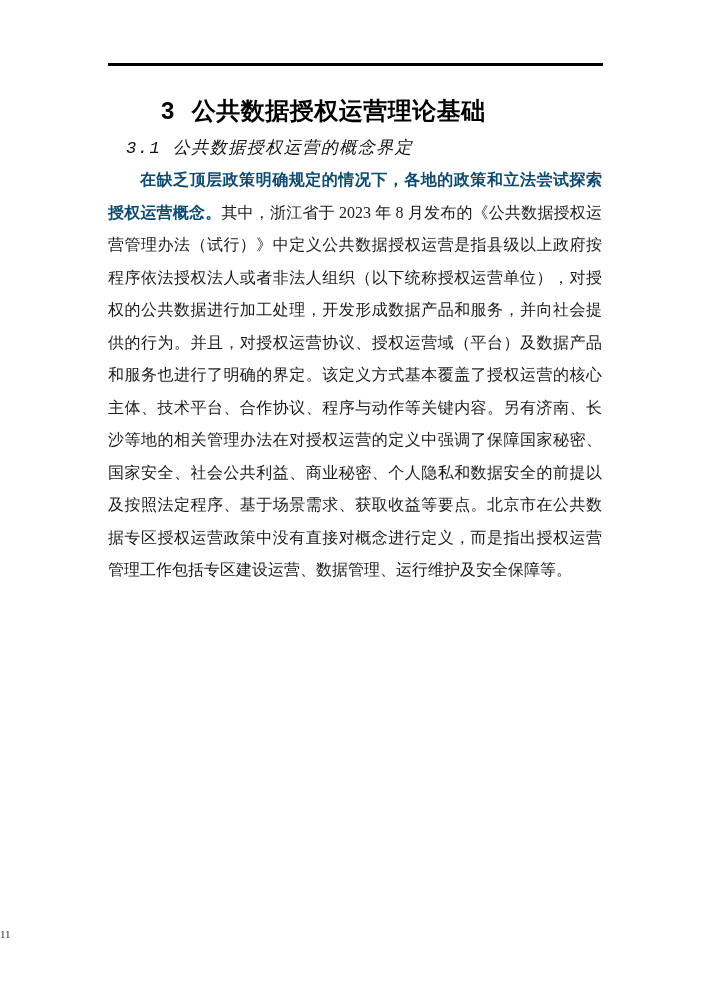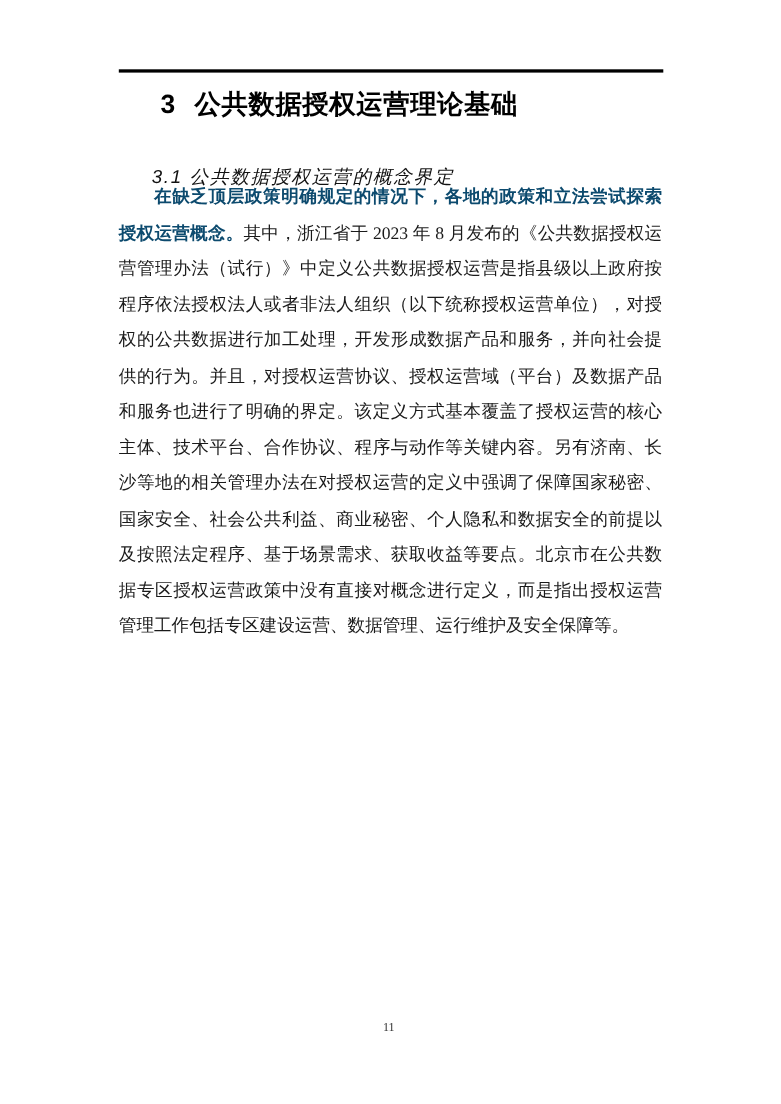--- a/index.html
+++ b/index.html
@@ -22,39 +22,39 @@
     left: 108px;
     top: 63px;
     width: 495px;
     height: 2.5px;
     background: #000000;
   }
   .chapter-heading {
     position: absolute;
     left: 146px;
     top: 81px;
-    margin: 0;
+    margin: 15px;
     font-family: "Liberation Sans", "DejaVu Sans", sans-serif;
     font-weight: bold;
     font-size: 24px;
     line-height: 30px;
     color: #000000;
     letter-spacing: 0.5px;
     white-space: nowrap;
   }
   .chapter-heading .chapter-num {
     display: inline-block;
     margin-right: 17px;
   }
   .section-heading {
     position: absolute;
     left: 126px;
     top: 137px;
-    margin: 12px;
-    font-family: Liberation Sans, sans-serif;
+    margin: 0;
+    font-family: Liberation Mono, monospace;
     font-style: italic;
     font-weight: normal;
     font-size: 17px;
     line-height: 24px;
     color: #111111;
     letter-spacing: 1.5px;
     white-space: nowrap;
   }
   .body-text {
     position: absolute;
@@ -73,21 +73,21 @@
   }
   .body-text strong {
     font-weight: bold;
     color: #0c4a6e;
   }
   .page-footer {
     position: absolute;
     left: 0;
     top: 927px;
     width: 707px;
-    text-align: center;
+    text-align: left;
     font-size: 11px;
     line-height: 14px;
     color: #333333;
     font-family: "Liberation Serif", "DejaVu Serif", serif;
   }
 </style>
 </head>
 <body>
 
 <div class="page">

